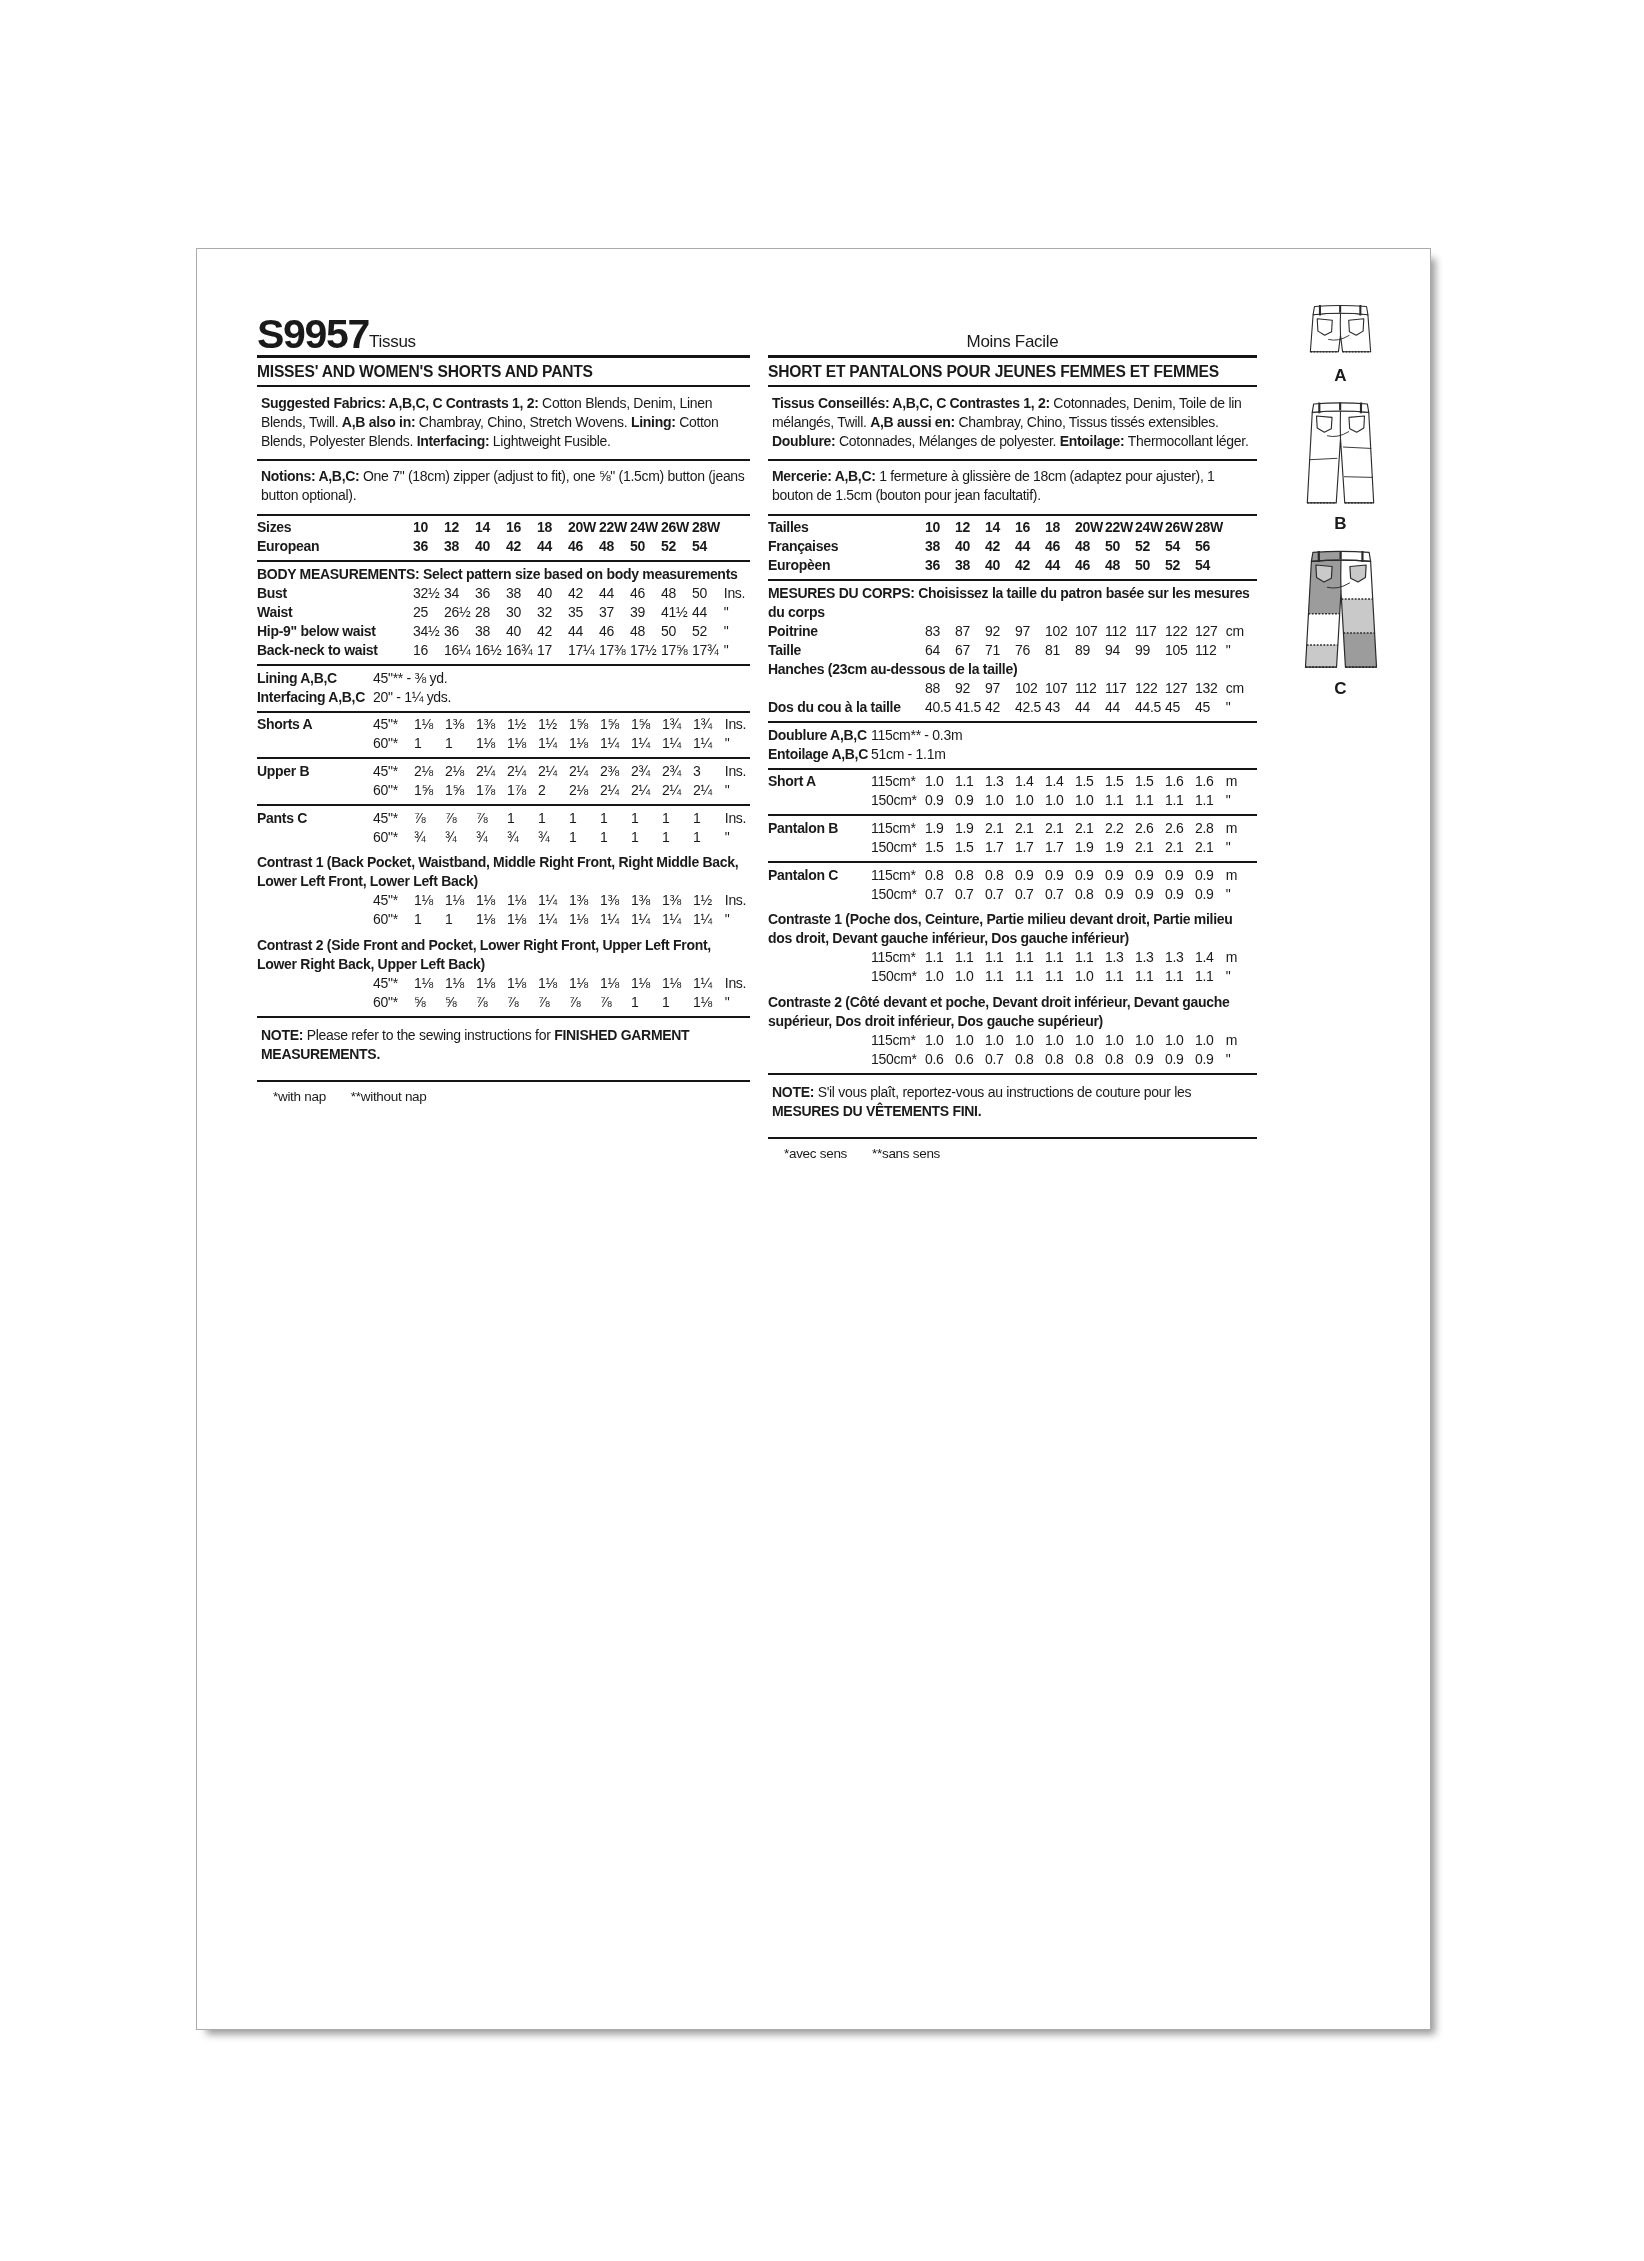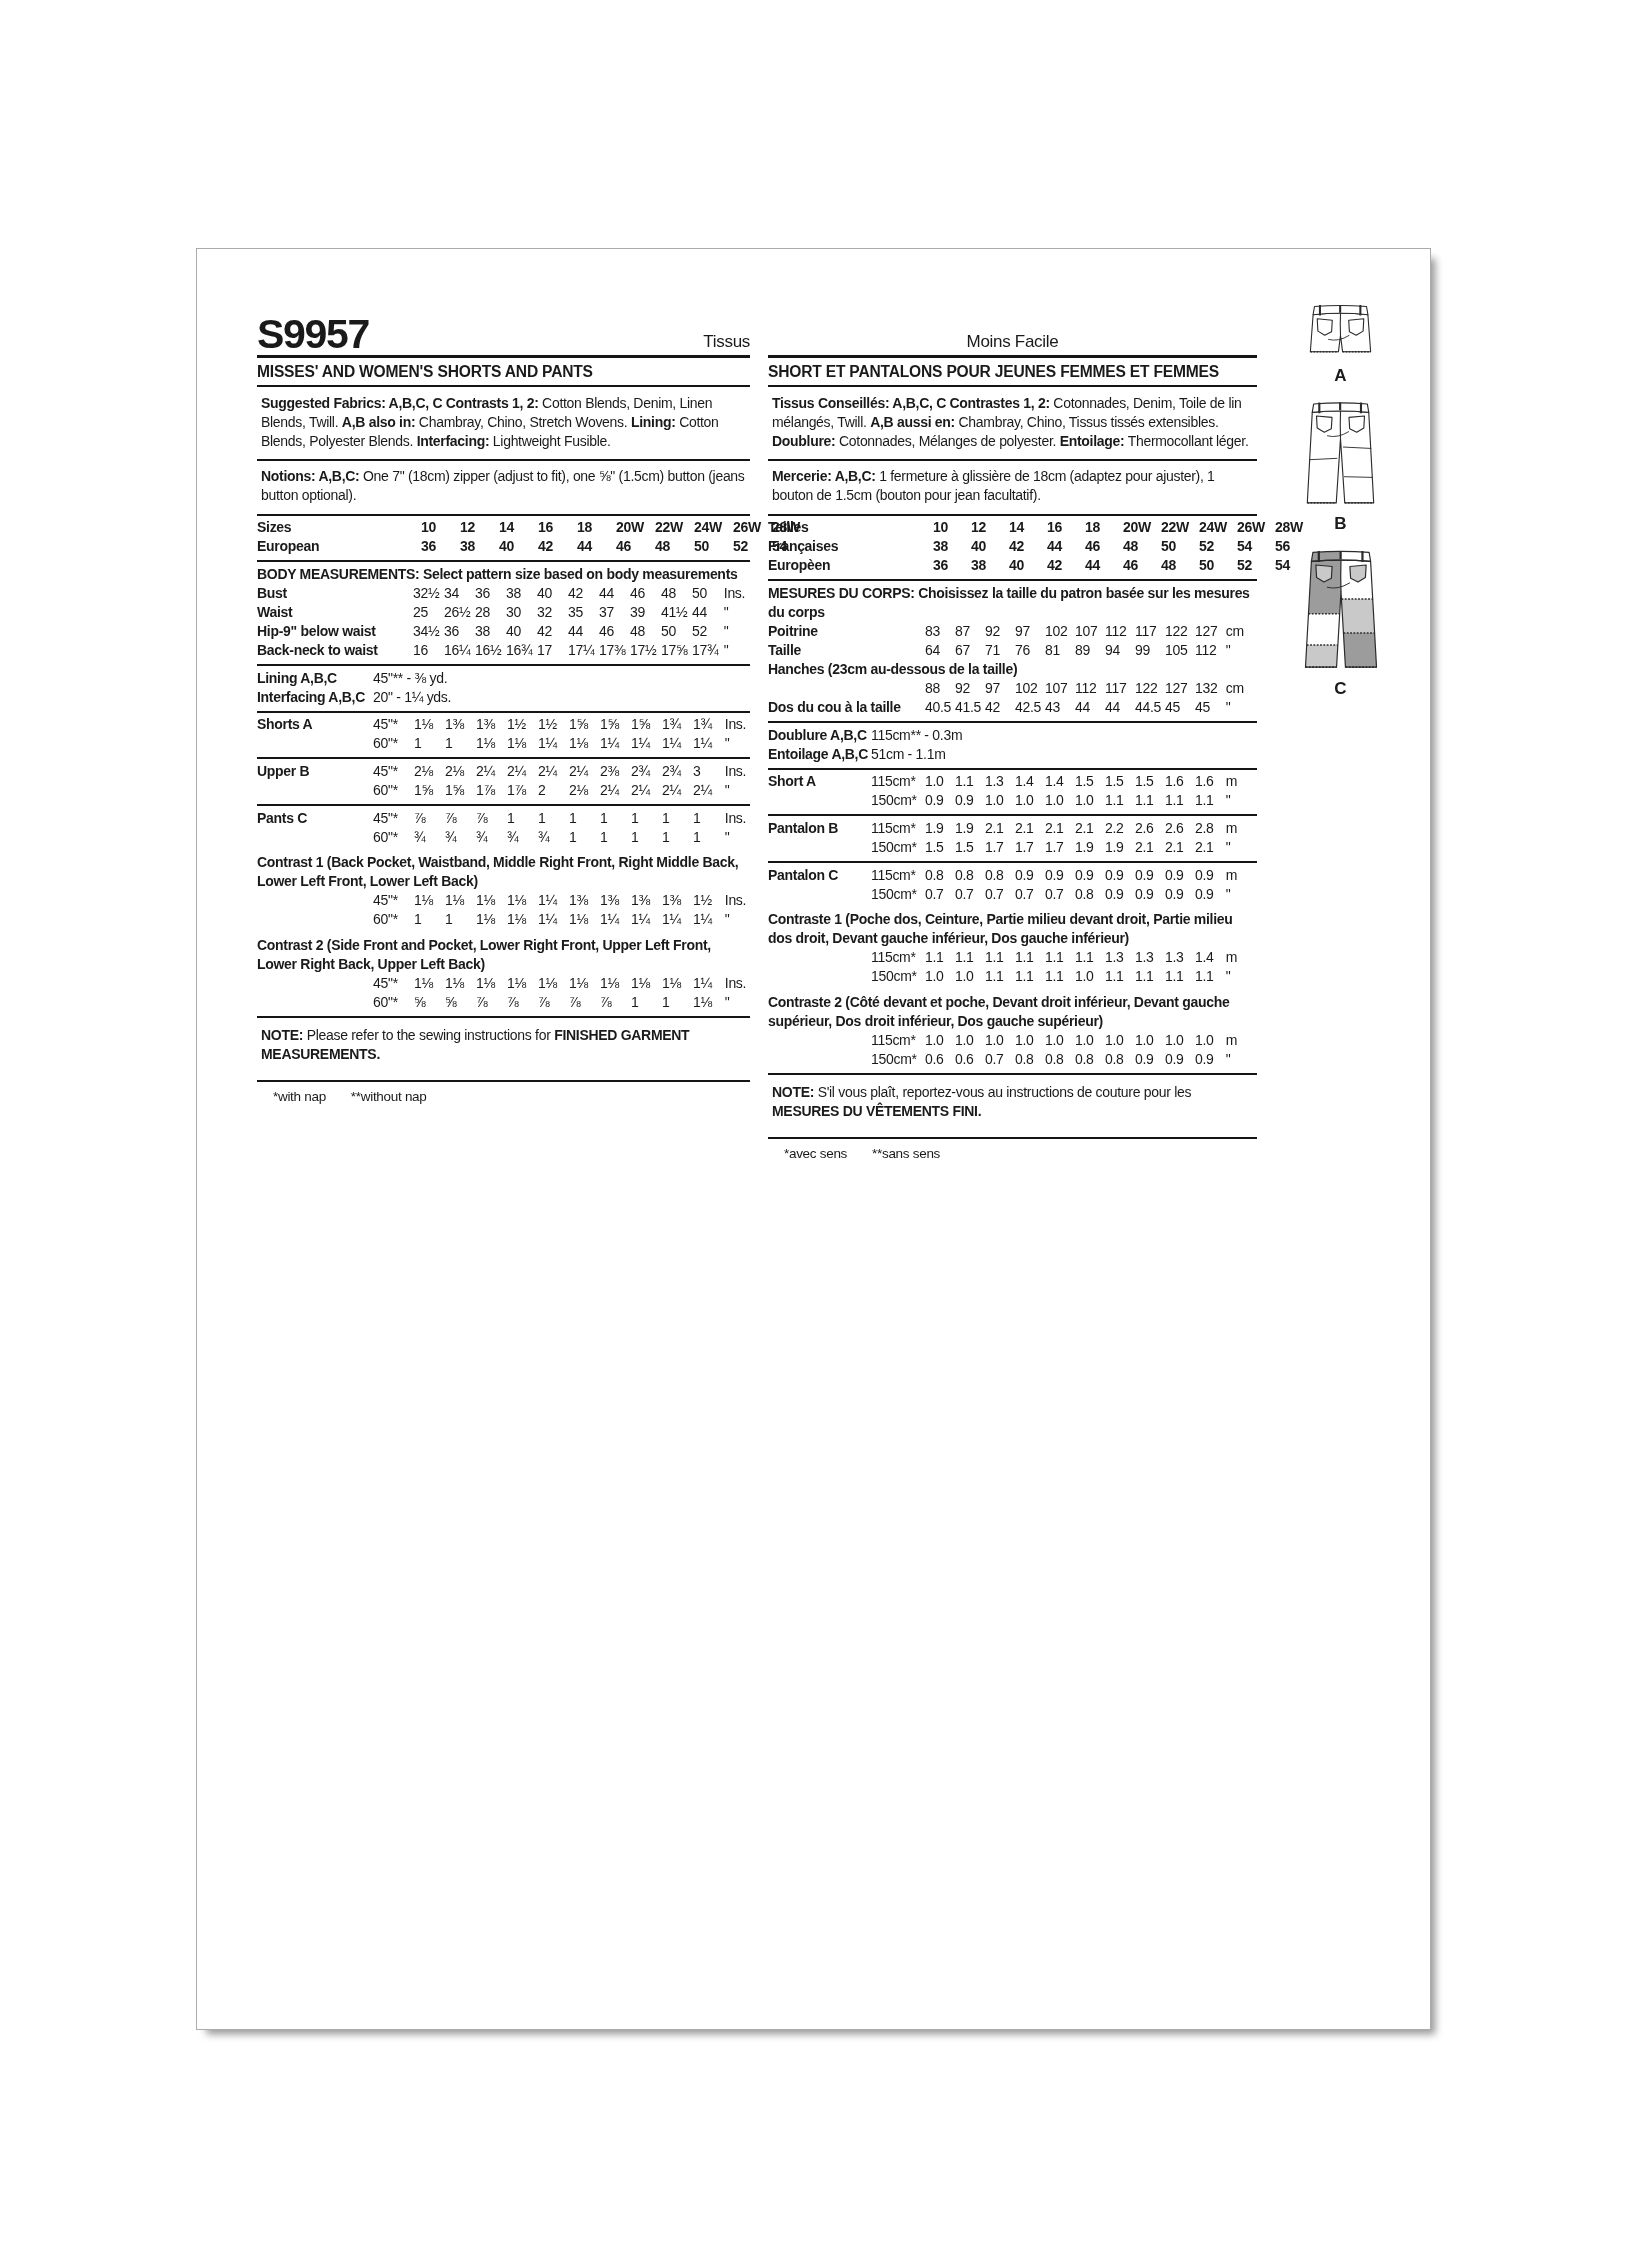--- a/index.html
+++ b/index.html
@@ -3,21 +3,21 @@
 <meta charset="utf-8">
 <style>
   html,body{margin:0;padding:0;background:#fff;}
   .canvas{position:relative;width:1644px;height:2261px;background:#ffffff;overflow:hidden;
           font-family:"Liberation Sans","DejaVu Sans",sans-serif;color:#1a1a1a;}
   .page{position:absolute;left:196px;top:248px;width:1233px;height:1780px;background:#ffffff;
         border:0.8px solid #ababab;box-shadow:7.6px 7.6px 7.6px -2.5px rgba(0,0,0,0.40);}
   .col{position:absolute;top:56px;letter-spacing:-0.3px;}
   .col-en{left:60px;width:493px;}
   .col-fr{left:571px;width:489px;}
-  .col-head{display:flex;justify-content:space-between;align-items:flex-end;height:47px;
+  .col-head{display:flex;align-items:flex-end;height:47px;
             border-bottom:3px solid #151515;padding-bottom:2.5px;}
   .pattern-number{font-size:41px;font-weight:bold;letter-spacing:-1.3px;line-height:0.88;}
   .difficulty{font-size:17px;letter-spacing:-0.3px;}
   .col-title{font-weight:bold;font-size:15.6px;line-height:18.6px;padding:5px 0 4.2px;
              border-bottom:2.1px solid #151515;letter-spacing:-0.2px;}
   .block{padding:2.5px 0 4.2px;font-size:14px;line-height:19px;}
   .block.sep{border-bottom:2.1px solid #151515;}
   .block p{margin:4px;}
   .trow{display:flex;}
   .lbl{flex:none;font-weight:bold;}
@@ -26,21 +26,21 @@
   .trow.nosub .lbl{width:156px;}
   .col-fr .trow.nosub .lbl{width:157px;}
   .sub{flex:none;}
   .col-en .sub{width:41px;}
   .col-fr .sub{width:54px;}
   .val{flex:none;width:31px;}
   .col-fr .val{width:30px;}
   .unit{flex:1;margin-left:0.8px;}
   .kv-val{font-weight:normal;}
   .meas-header,.contrast-heading{font-weight:bold;}
-  .sizes-block .trow{font-weight:bold;gap:8px;}
+  .sizes-block .trow{font-weight:bold;}
   .note-block{padding:4.2px 0 12px;}
   .footnote{padding:4.2px 0;font-size:13.5px;margin-left:16px;}
   .footnote span{display:inline-block;margin-right:25px;}
   .figures{position:absolute;left:1097px;top:52px;width:93px;text-align:center;}
   .fig{margin-bottom:7.6px;}
   .fig-label{font-weight:bold;font-size:17px;line-height:20px;margin:1.7px 0 13.5px;}
   .fig svg{display:block;margin:0 auto;}
 </style>
 </head>
 <body>

